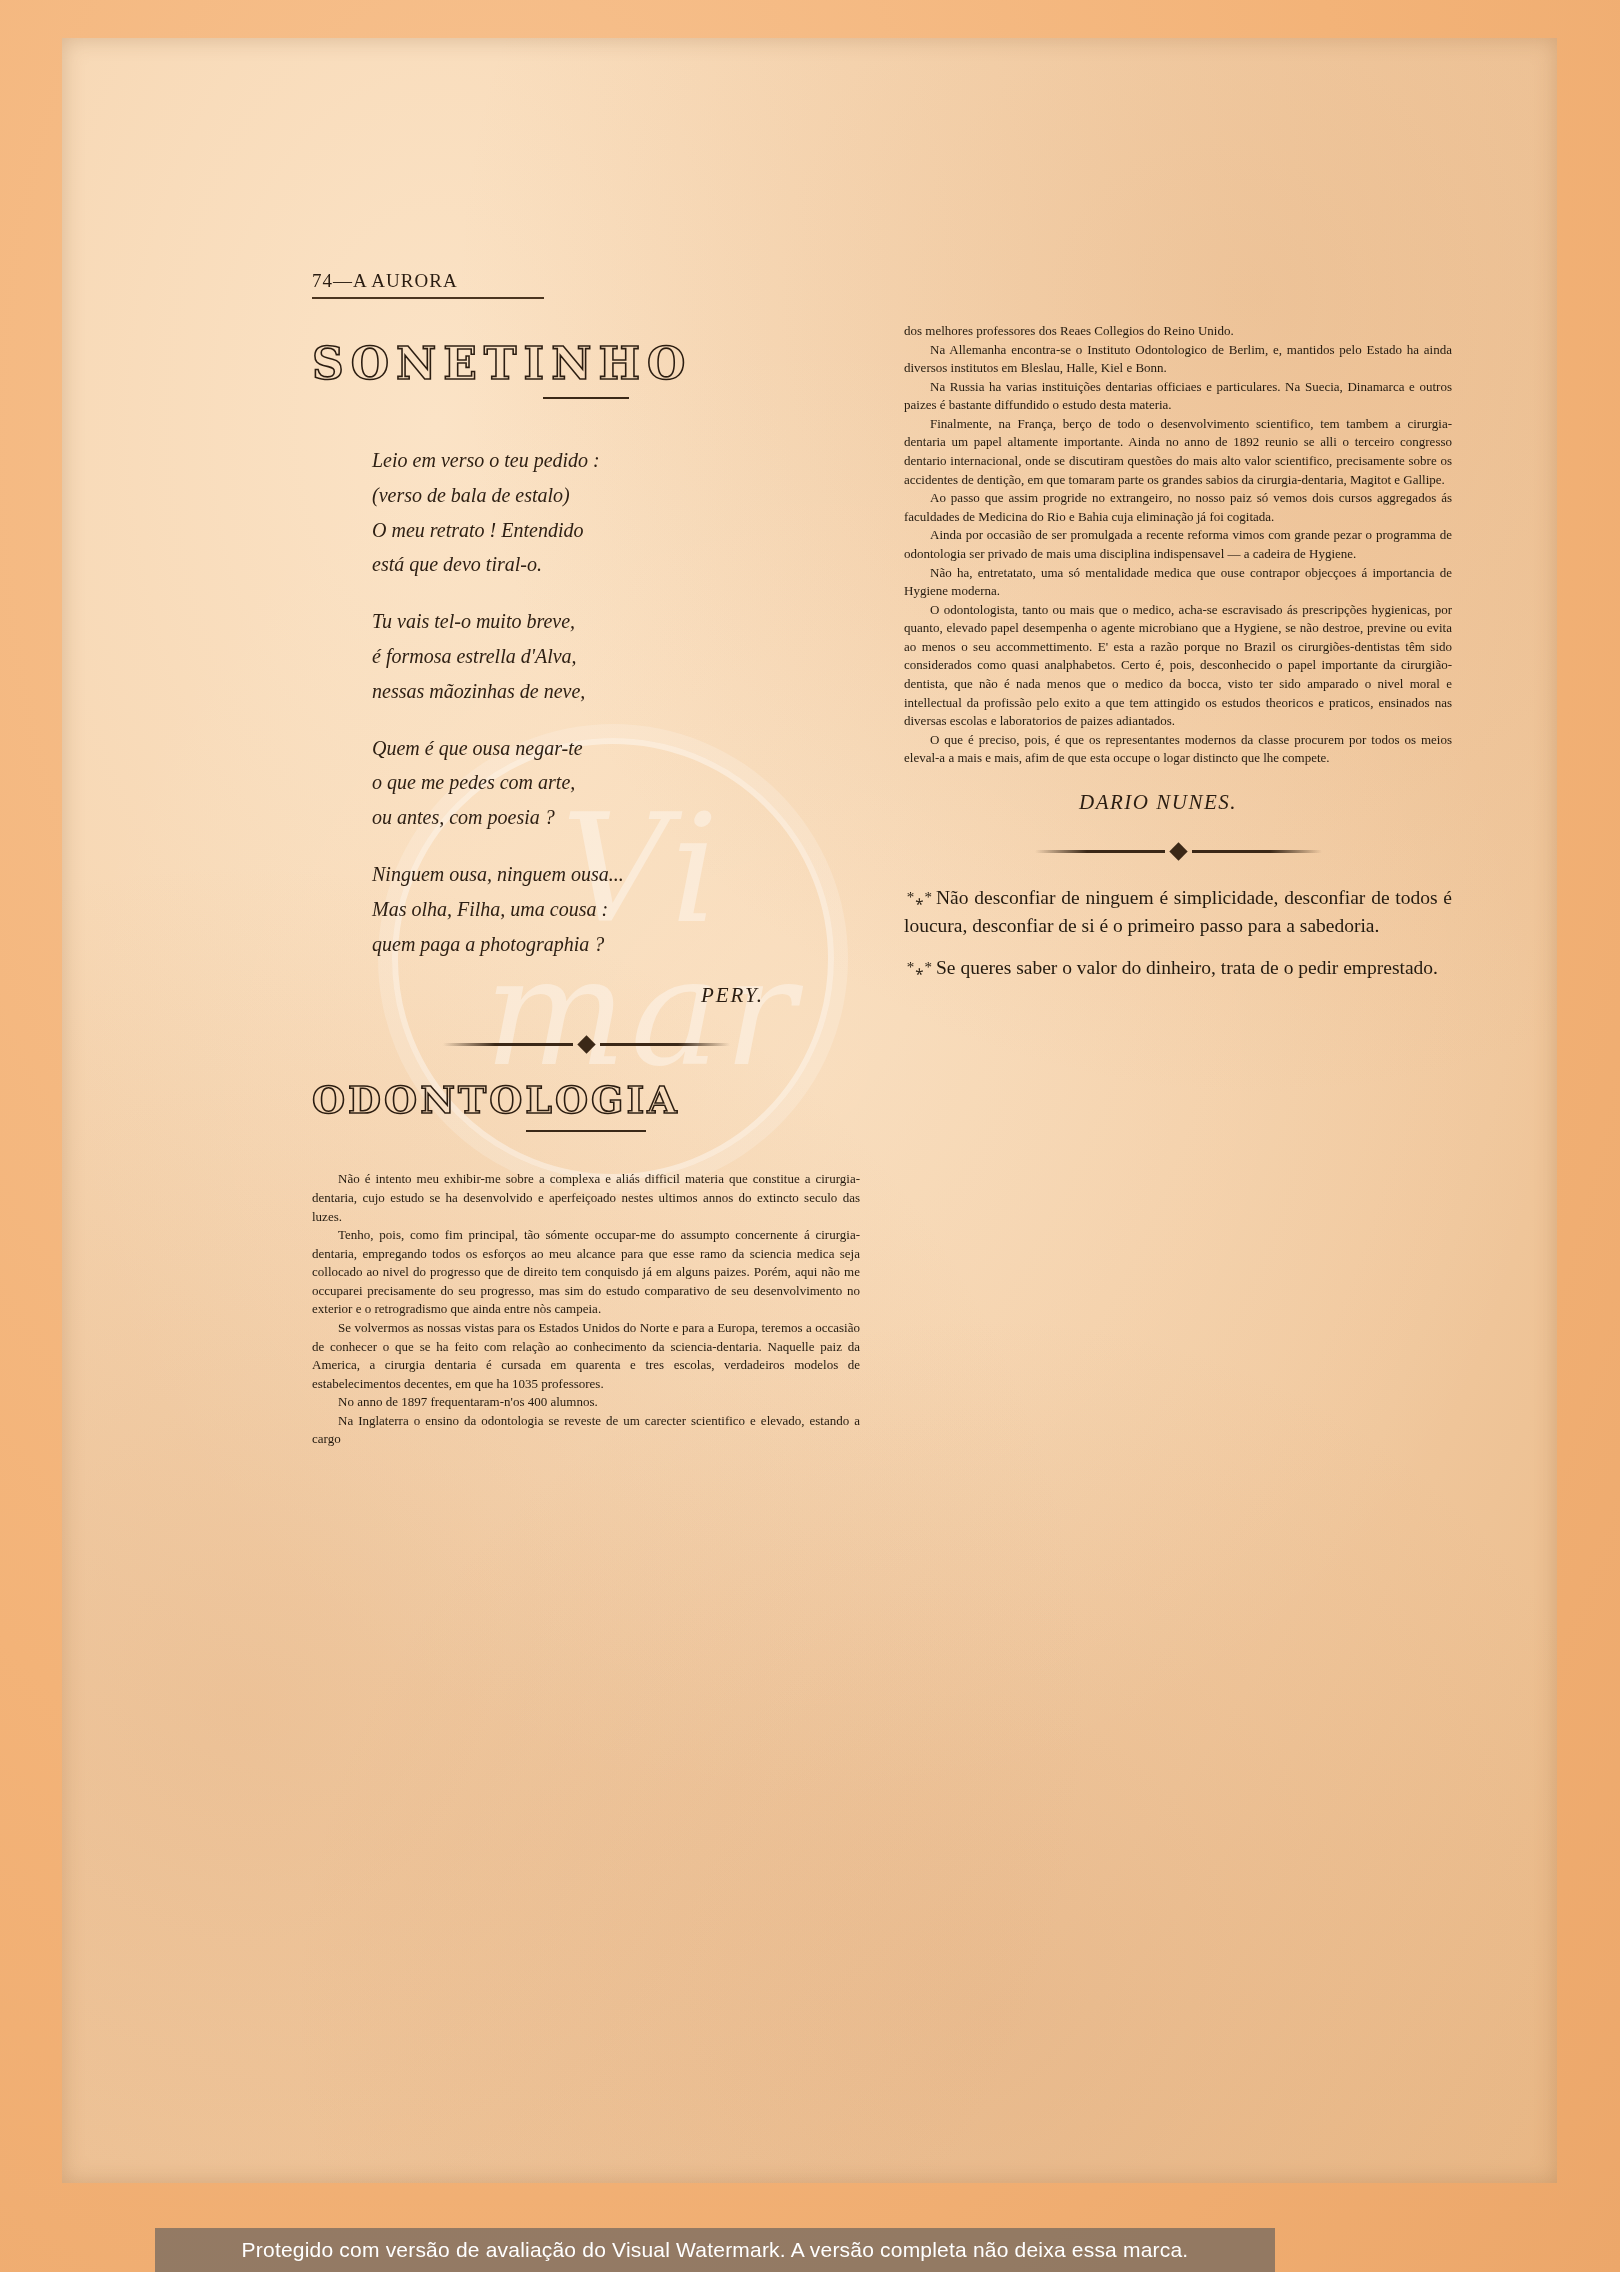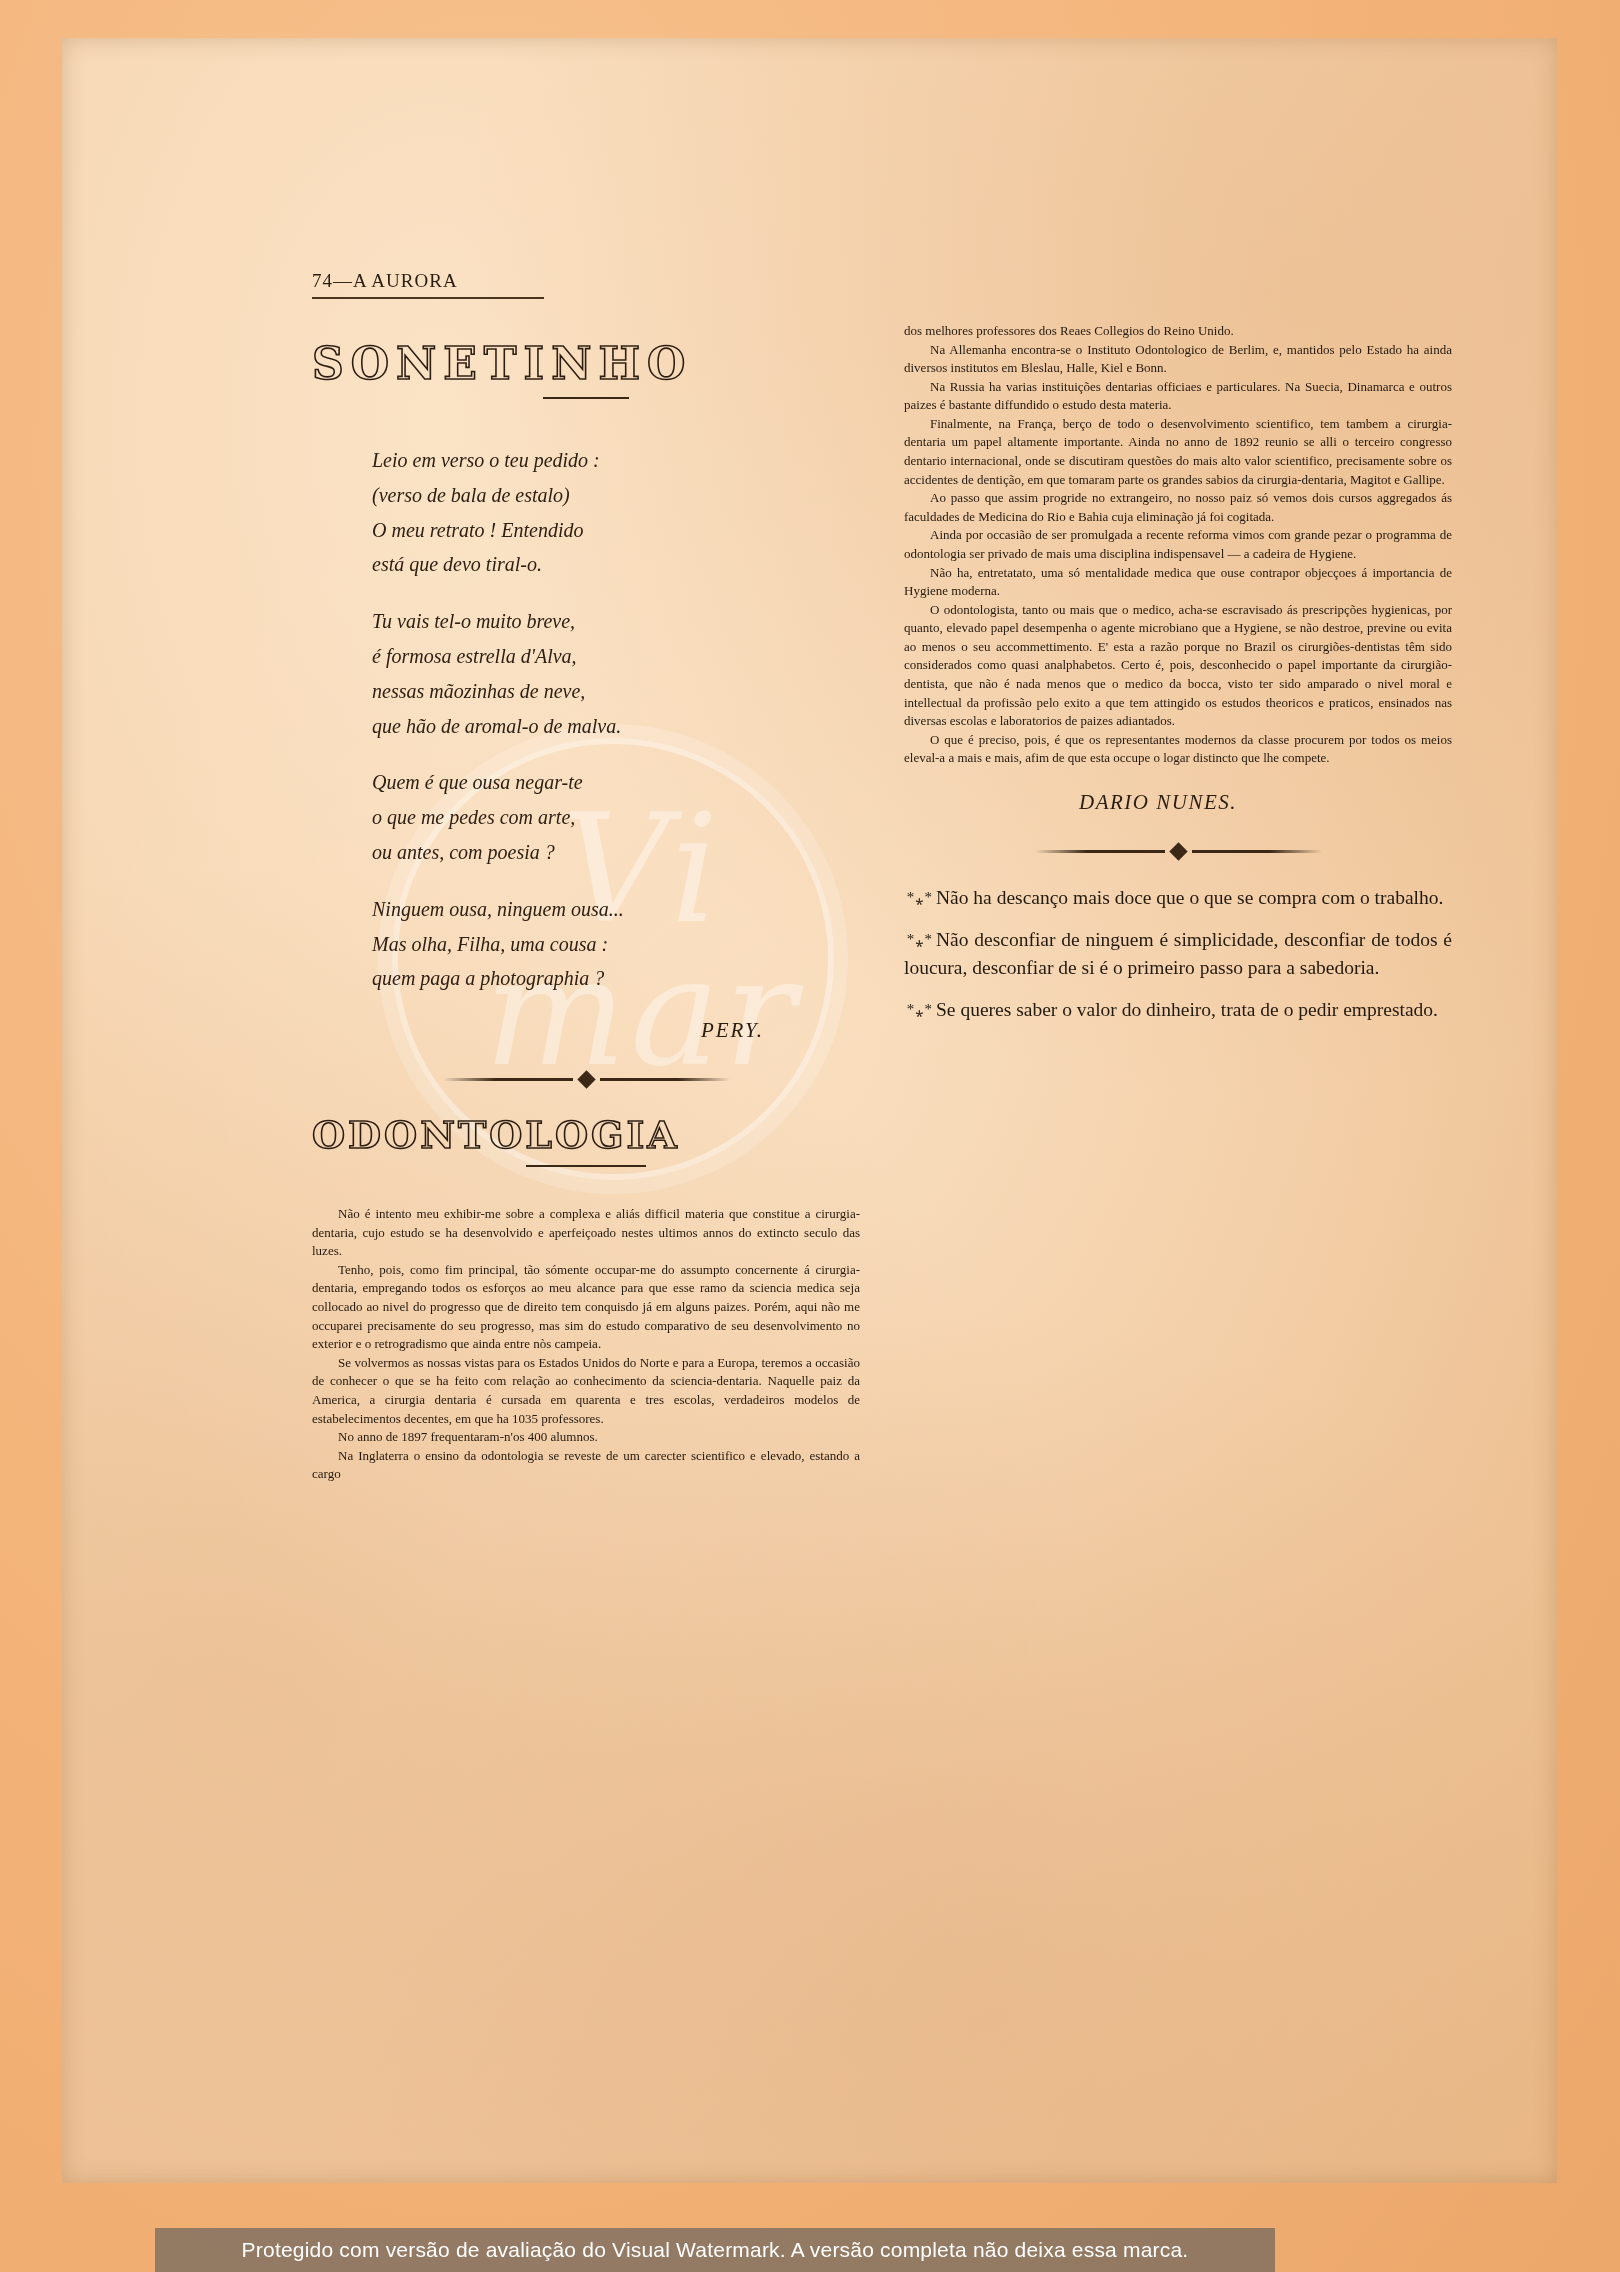--- a/index.html
+++ b/index.html
@@ -255,21 +255,20 @@
             <div class="stanza">
               <div>Leio em verso o teu pedido :</div>
               <div>(verso de bala de estalo)</div>
               <div>O meu retrato ! Entendido</div>
               <div>está que devo tiral-o.</div>
             </div>
             <div class="stanza">
               <div>Tu vais tel-o muito breve,</div>
               <div>é formosa estrella d'Alva,</div>
               <div>nessas mãozinhas de neve,</div>
-              <div>que hão de aromal-o de malva.</div>
             </div>
             <div class="stanza">
               <div>Quem é que ousa negar-te</div>
               <div>o que me pedes com arte,</div>
               <div>ou antes, com poesia ?</div>
             </div>
             <div class="stanza">
               <div>Ninguem ousa, ninguem ousa...</div>
               <div>Mas olha, Filha, uma cousa :</div>
               <div>quem paga a photographia ?</div>
@@ -311,21 +310,20 @@
 
           <div class="author">DARIO NUNES.</div>
 
           <div class="ornament">
             <div class="bar left"></div>
             <div class="dot"></div>
             <div class="bar right"></div>
           </div>
 
           <div class="notes body-text">
-            <p><span class="aster">*⁎*</span><span>Não ha descanço mais doce que o que se compra com o trabalho.</span></p>
             <p><span class="aster">*⁎*</span><span>Não desconfiar de ninguem é simplicidade, desconfiar de todos é loucura, desconfiar de si é o primeiro passo para a sabedoria.</span></p>
             <p><span class="aster">*⁎*</span><span>Se queres saber o valor do dinheiro, trata de o pedir emprestado.</span></p>
           </div>
         </div>
 
       </div>
     </div>
   </div>
 
   <div class="wm-banner">Protegido com versão de avaliação do Visual Watermark. A versão completa não deixa essa marca.</div>

